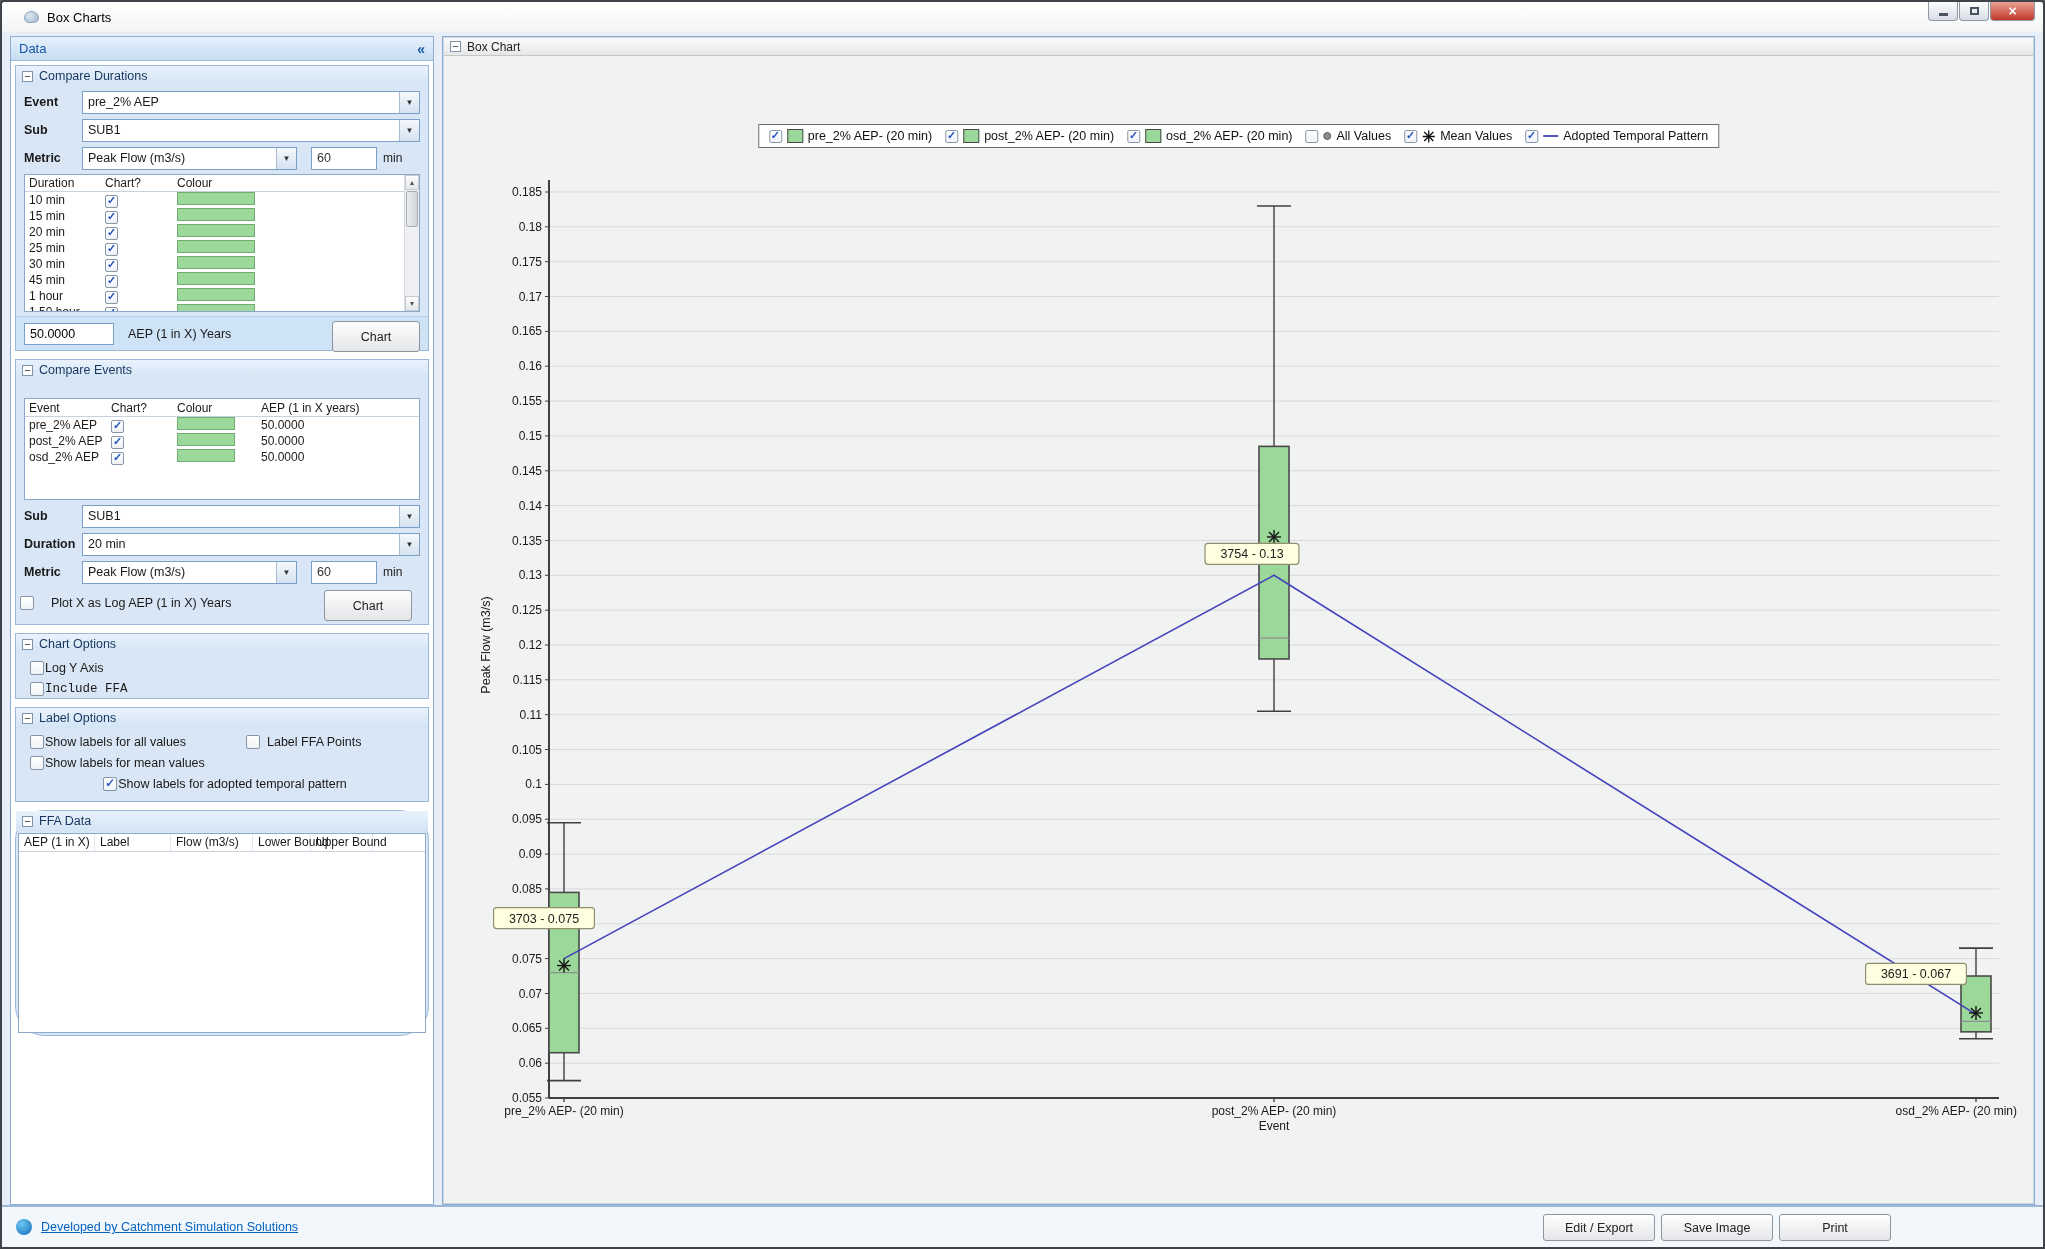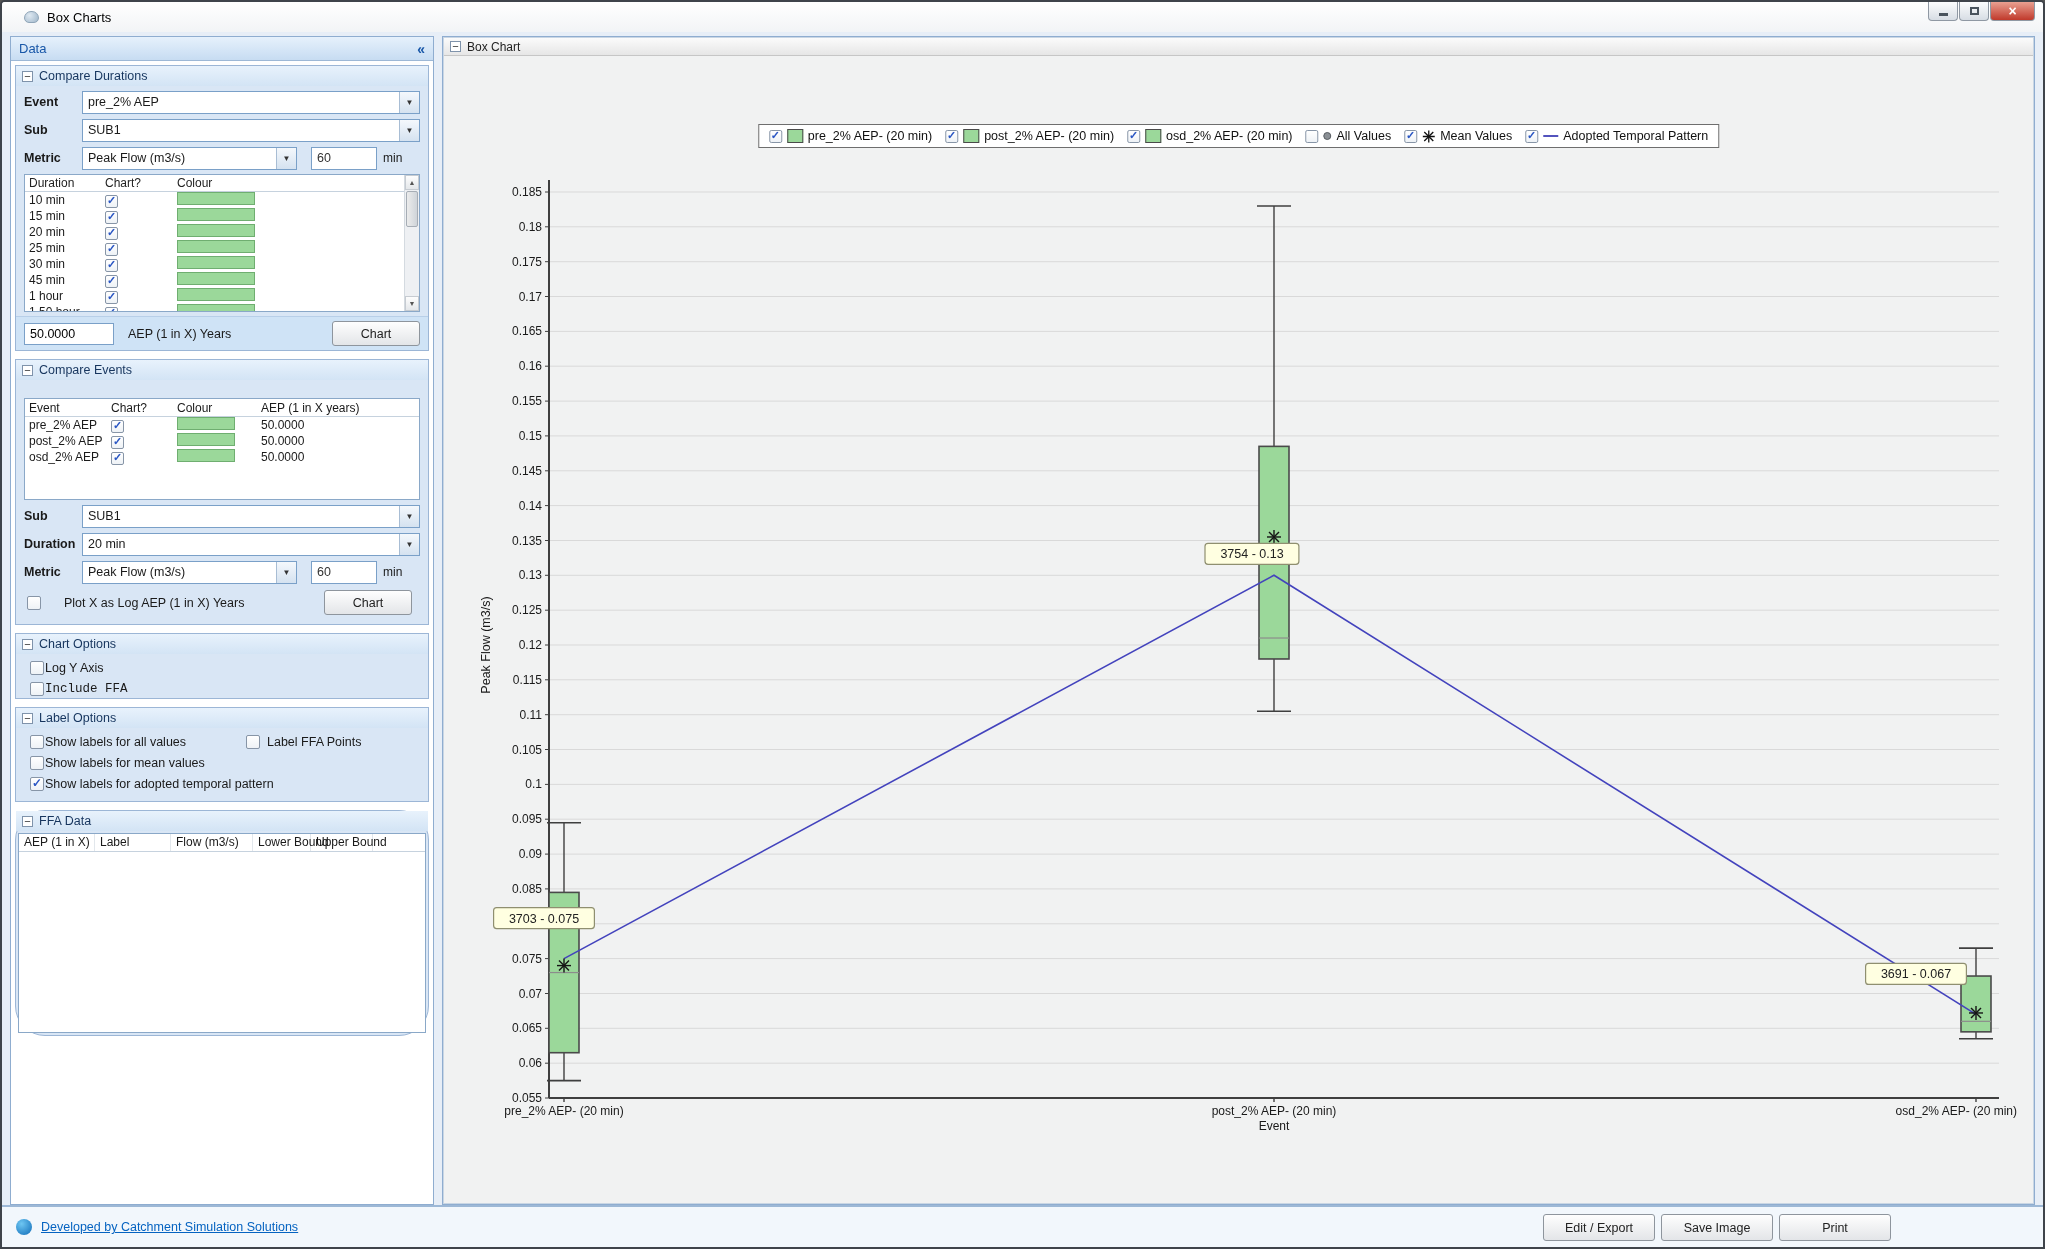--- a/index.html
+++ b/index.html
@@ -78,33 +78,33 @@
                 font-size:7px; display:flex; align-items:center; justify-content:center; flex:0 0 auto; }
   .scroll-thumb { height:36px; margin:1px; background:linear-gradient(90deg,#ececec,#cfd4d9); border:1px solid #a6adb5; border-radius:2px; }
   .scroll-fill { flex:1; }
 
   
   .aep-row { background:#cfe3f6; border-top:1px solid #b8cfe8; height:34px; display:flex; align-items:center; padding:0 8px; position:relative; }
   .aep-input { width:90px; height:22px; border:1px solid #7aa0c8; background:#fff; font-family:inherit; font-size:12.5px; padding:0 5px; }
   .aep-label { margin-left:14px; font-size:12.5px; }
   .btn { font-family:inherit; font-size:12.5px; color:#222; background:linear-gradient(#fefefe,#e3e5e8);
          border:1px solid #8e959d; border-radius:3px; }
-  .chart-btn { position:absolute; right:8px; top:4px; width:88px; height:25px; }
+  .chart-btn { position:absolute; right:8px; top:4px; width:88px; height:31px; }
 
   
   .ev-table { margin:18px 8px 4px 8px; background:#fff; border:1px solid #8aa8c8; height:102px; overflow:hidden; }
   .ev-head, .ev-row { display:flex; align-items:center; height:16px; }
   .ev-head { height:18px; border-bottom:1px solid #c6d2de; }
   .ev-cell { font-size:12px; padding:0 4px; white-space:nowrap; }
   .ev-cell.c0 { width:82px; }
   .ev-cell.c1 { width:66px; }
   .ev-cell.c2 { width:84px; }
   .ev-cell.c3 { flex:1; }
 
-  .plotx-row { display:flex; align-items:center; gap:23px; margin:6px 8px 8px 11px; height:26px; position:relative; }
+  .plotx-row { display:flex; align-items:center; gap:17px; margin:6px 8px 8px 4px; height:26px; position:relative; }
   .plotx-row .chart-btn { top:0; }
   .cb-label { font-size:12.5px; }
 
   .cb-row { display:flex; align-items:center; gap:1px; margin:7px 8px 7px 14px; position:relative; }
   .cb-abs { position:absolute; left:216px; display:flex; align-items:center; gap:7px; }
 
   
   .ffa-section { display:flex; flex-direction:column;border-radius:30px; }
   .ffa-table { margin:2px 2px; background:#fff; border:1px solid #8aa8c8; height:200px; }
   .ffa-head { display:flex; height:18px; border-bottom:1px solid #c6d2de; }
@@ -349,21 +349,21 @@
             <span class="cb-label">Show labels for all values</span>
             <span class="cb-abs">
               <span class="cb"></span>
               <span class="cb-label">Label FFA Points</span>
             </span>
           </div>
           <div class="cb-row">
             <span class="cb"></span>
             <span class="cb-label">Show labels for mean values</span>
           </div>
-          <div class="cb-row" style="margin-bottom:10px;">
+          <div class="cb-row" style="margin-bottom:10px;justify-content:center;">
             <span class="cb checked"></span>
             <span class="cb-label">Show labels for adopted temporal pattern</span>
           </div>
         </div>
 
         <div class="section ffa-section">
           <div class="section-header">
             <span class="collapse-icon"></span>
             <span>FFA Data</span>
           </div>

